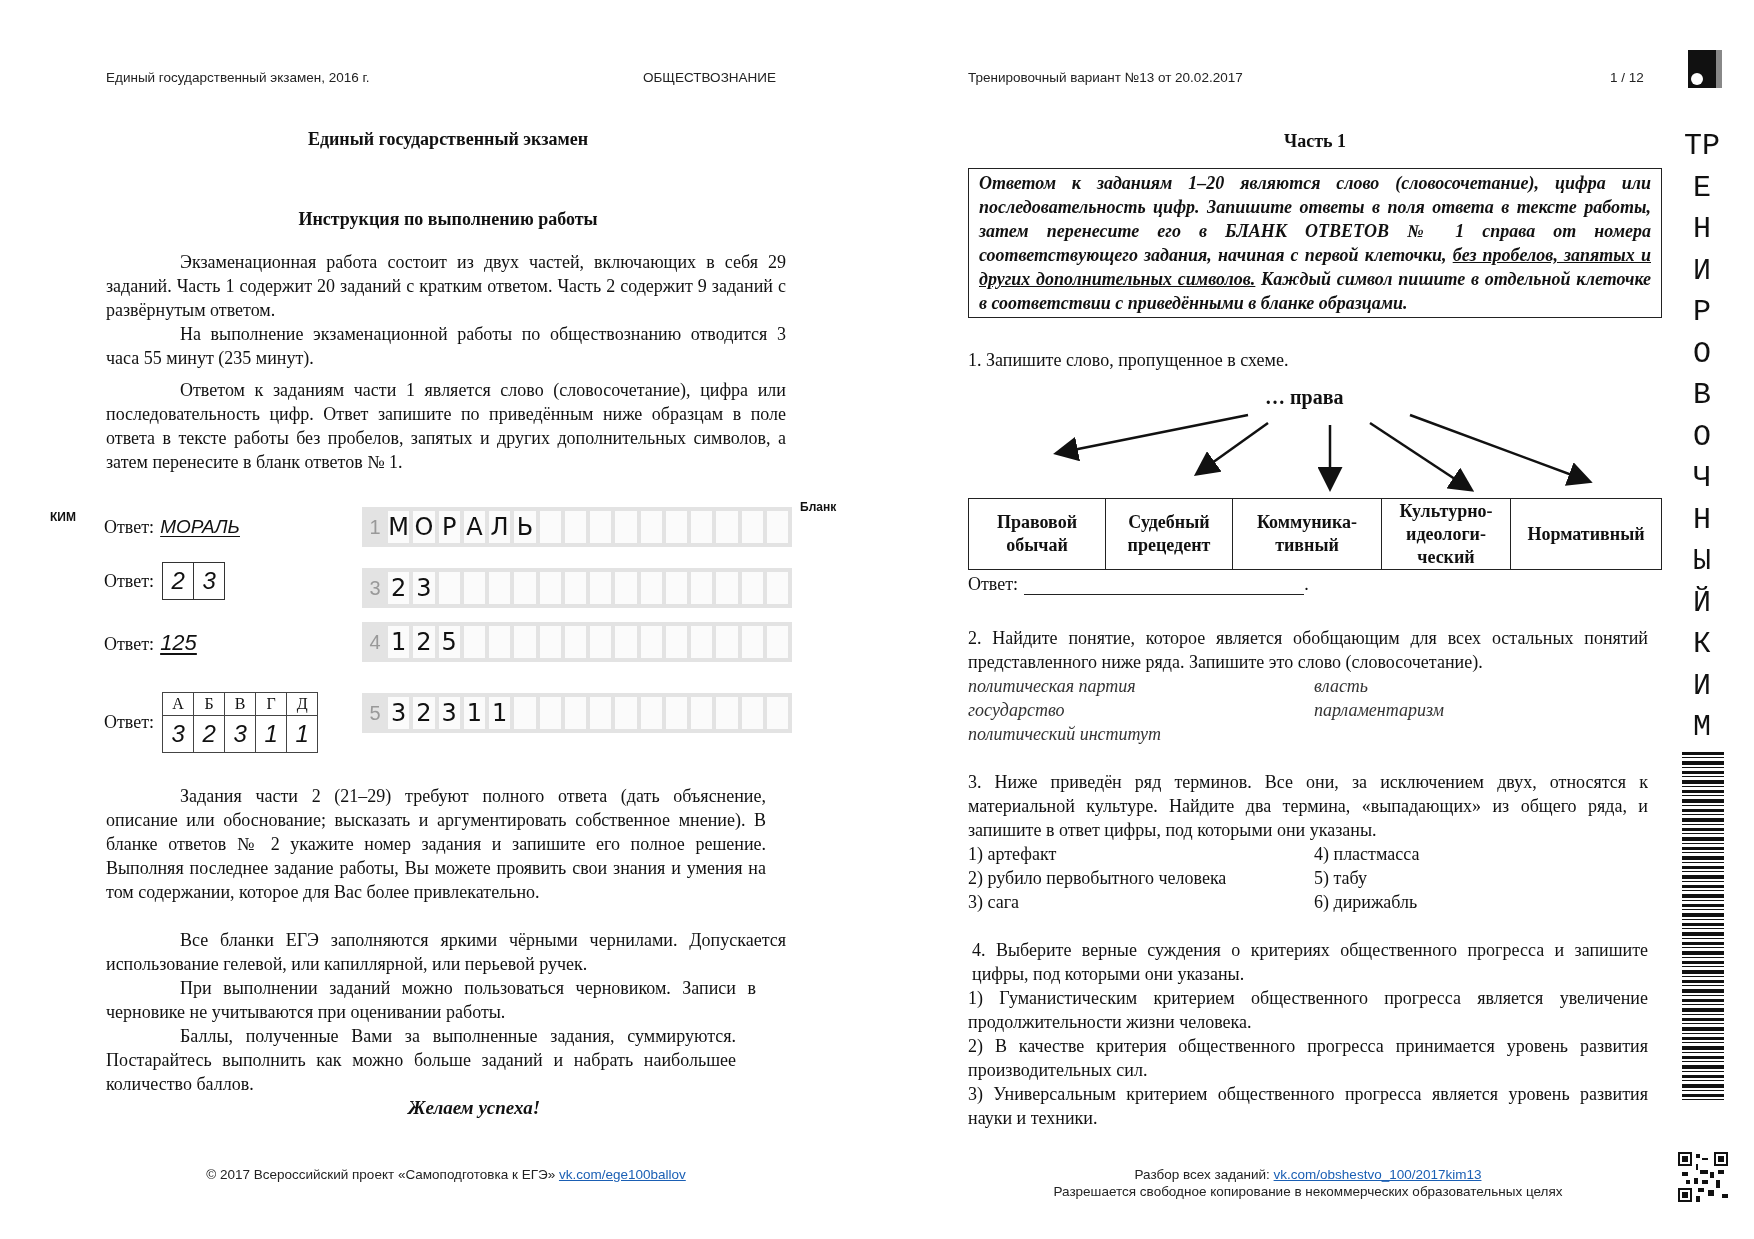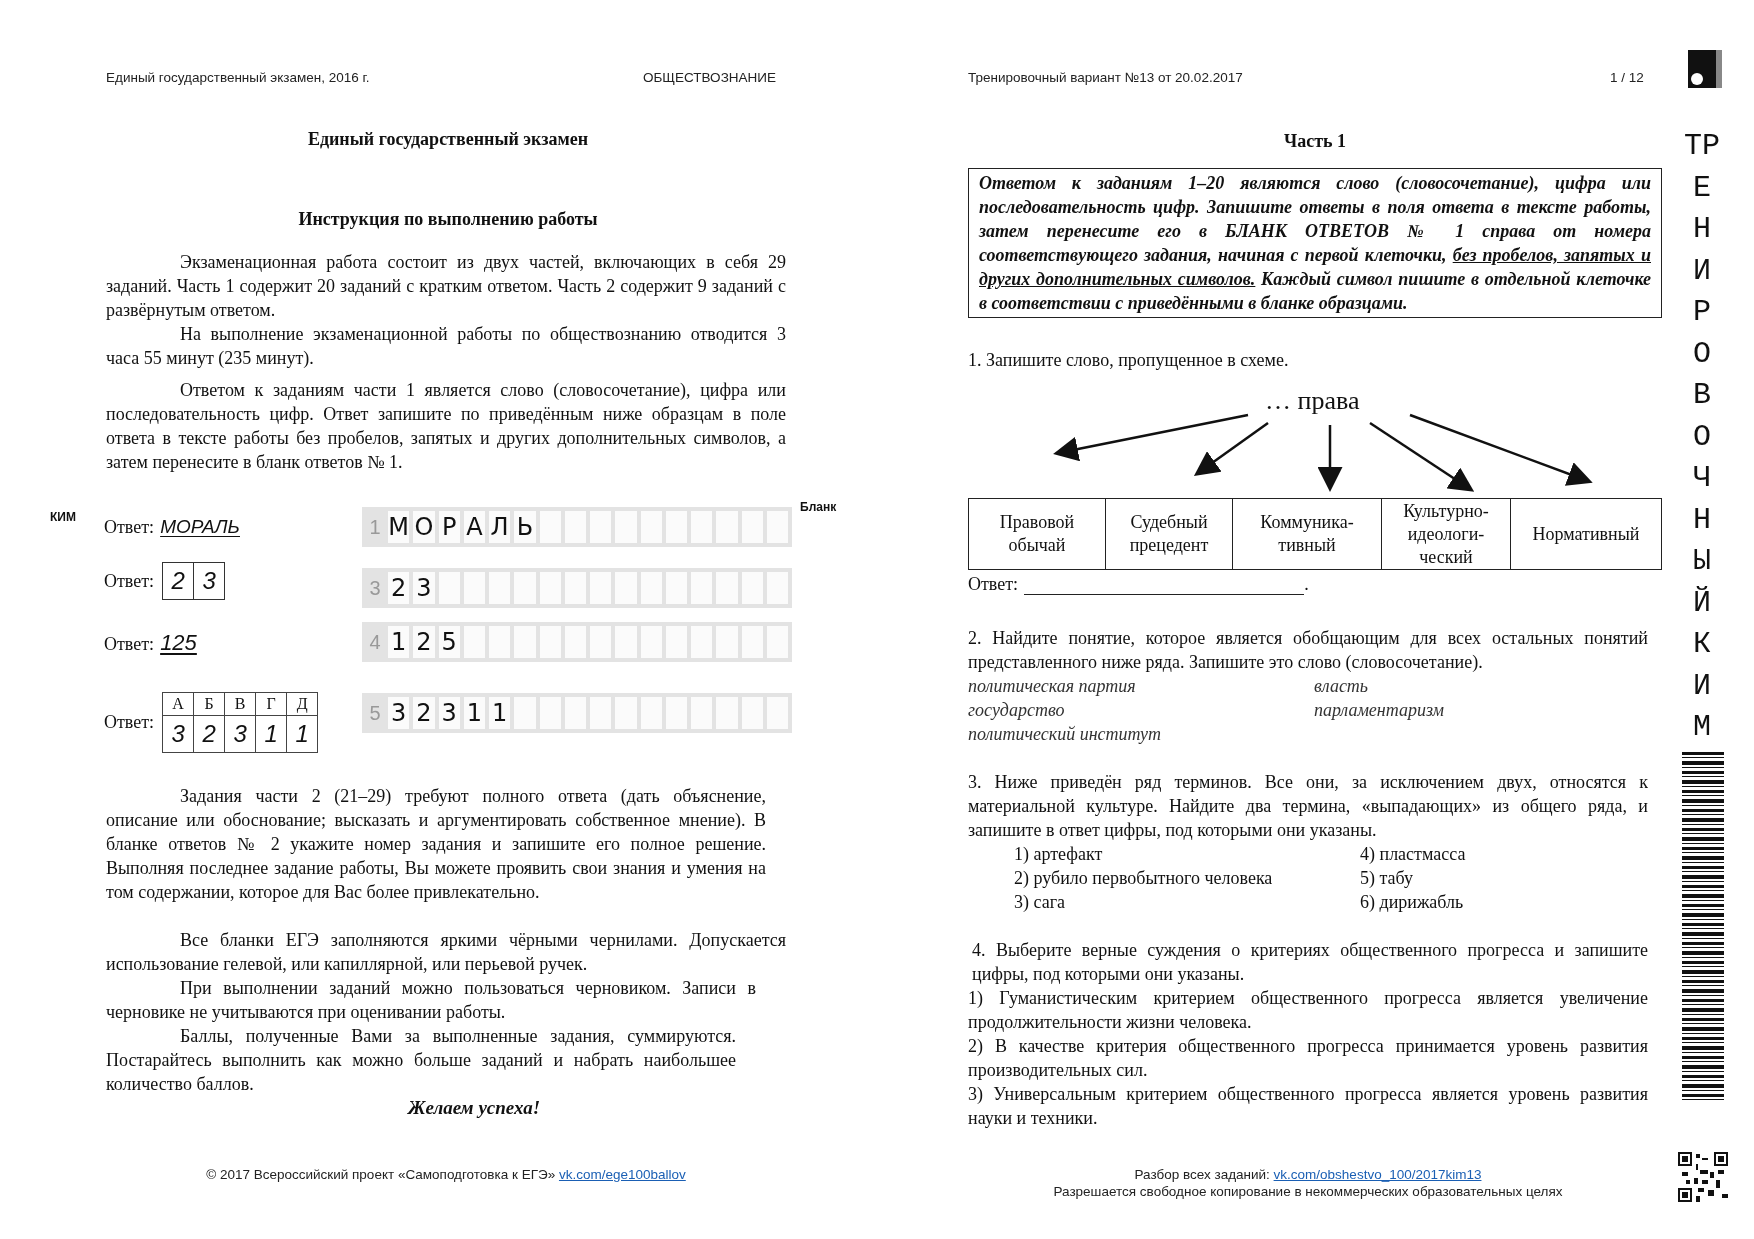--- a/index.html
+++ b/index.html
@@ -27,21 +27,21 @@
   
   .blank-row { position:absolute; left:362px; width:430px; height:40px; background:#e3e3e3; display:flex; align-items:stretch; padding:4px 0; box-sizing:border-box; }
   .blank-num { width:26px; display:flex; align-items:center; justify-content:center; color:#999; font-family:"Liberation Sans", sans-serif; font-size:20px; }
   .blank-cells { display:flex; flex:1; gap:4px; padding-right:4px; }
   .blank-cells span { flex:1; background:#fbfbfb; display:flex; align-items:center; justify-content:center; font-family:"DejaVu Sans", sans-serif; font-size:24px; color:#111; }
   .kim-label, .blank-label { font-family:"Liberation Sans", sans-serif; font-weight:bold; font-size:12px; }
 
   
   .instr-box { border:1.5px solid #222; padding:2px 10px; font-family:"Liberation Serif", serif; font-style:italic; font-weight:bold; font-size:18px; line-height:24px; text-align:justify; }
   .instr-box u { text-decoration:underline; }
-  .scheme-table { border-collapse:collapse; width:694px; }
+  .scheme-table { border-collapse:collapse; width:694px;font-weight:bold; }
   .scheme-table td { border:1.5px solid #222; text-align:center; font-family:"Liberation Serif", serif; font-size:18px; line-height:23px; height:70px; padding:0 4px; }
   .it { font-style:italic; }
   .two-col { display:grid; grid-template-columns:346px 1fr; font-family:"Liberation Serif", serif; font-size:18px; line-height:24px; }
   .link { color:#1a5fb4; text-decoration:underline; }
   .foot { font-size:13.5px; text-align:center; line-height:17px; color:#222; }
 
   .vert-word { font-family:Liberation Mono, monospace; font-size:30px; line-height:41.5px; text-align:center; width:60px; }
 </style>
 </head>
 <body>
@@ -201,21 +201,21 @@
 <div class="abs sans run-head" style="left:968px; top:70px;">Тренировочный вариант №13 от 20.02.2017</div>
 <div class="abs sans run-head" style="left:1610px; top:70px;">1 / 12</div>
 
 <div class="abs serif title" style="left:968px; top:130px; width:694px;">Часть 1</div>
 
 <div class="abs instr-box" style="left:968px; top:168px; width:672px;">
   <span>Ответом к заданиям 1–20 являются слово (словосочетание), цифра или последовательность цифр. Запишите ответы в поля ответа в тексте работы, затем перенесите его в БЛАНК ОТВЕТОВ № 1 справа от номера соответствующего задания, начиная с первой клеточки, </span><u>без пробелов, запятых и других дополнительных символов.</u><span> Каждый символ пишите в отдельной клеточке в соответствии с приведёнными в бланке образцами.</span>
 </div>
 
 <div class="abs serif" style="left:968px; top:350px; font-size:18px;">1.   Запишите слово, пропущенное в схеме.</div>
-<div class="abs serif" style="left:1265px; top:386px; font-size:26px; font-weight:normal;">… права</div>
+<div class="abs serif" style="left:1265px; top:386px; font-size:20px; font-weight:bold;">… права</div>
 
 <svg class="abs" style="left:968px; top:405px;" width="694" height="92">
   <defs>
     <marker id="ah" markerWidth="10" markerHeight="10" refX="8" refY="5" orient="auto">
       <path d="M0,0 L10,5 L0,10 z" fill="#111"></path>
     </marker>
   </defs>
   <g stroke="#111" stroke-width="2.5" fill="none">
     <line x1="280" y1="10" x2="90" y2="48" marker-end="url(#ah)"></line>
     <line x1="300" y1="18" x2="230" y2="68" marker-end="url(#ah)"></line>
@@ -245,21 +245,21 @@
 <div class="abs serif p" style="left:968px; top:626px; width:680px;">2. Найдите понятие, которое является обобщающим для всех остальных понятий представленного ниже ряда. Запишите это слово (словосочетание).</div>
 <div class="abs two-col it" style="left:968px; top:674px; width:680px; color:#333;">
   <span>политическая партия</span>
   <span>власть</span>
   <span>государство</span>
   <span>парламентаризм</span>
   <span>политический институт</span>
 </div>
 
 <div class="abs serif p" style="left:968px; top:770px; width:680px;">3. Ниже приведён ряд терминов. Все они, за исключением двух, относятся к материальной культуре. Найдите два термина, «выпадающих» из общего ряда, и запишите в ответ цифры, под которыми они указаны.</div>
-<div class="abs two-col" style="left:968px; top:842px; width:680px;margin-left:46px;">
+<div class="abs two-col" style="left:968px; top:842px; width:680px;">
   <span>1)  артефакт</span>
   <span>4) пластмасса</span>
   <span>2) рубило первобытного человека</span>
   <span>5) табу</span>
   <span>3) сага</span>
   <span>6) дирижабль</span>
 </div>
 
 <div class="abs serif p" style="left:968px; top:938px; width:680px; padding-left:4px; box-sizing:border-box;">4. Выберите верные суждения о критериях общественного прогресса и запишите цифры, под которыми они указаны.</div>
 <div class="abs serif p" style="left:968px; top:986px; width:680px;">1) Гуманистическим критерием общественного прогресса является увеличение продолжительности жизни человека.</div>

